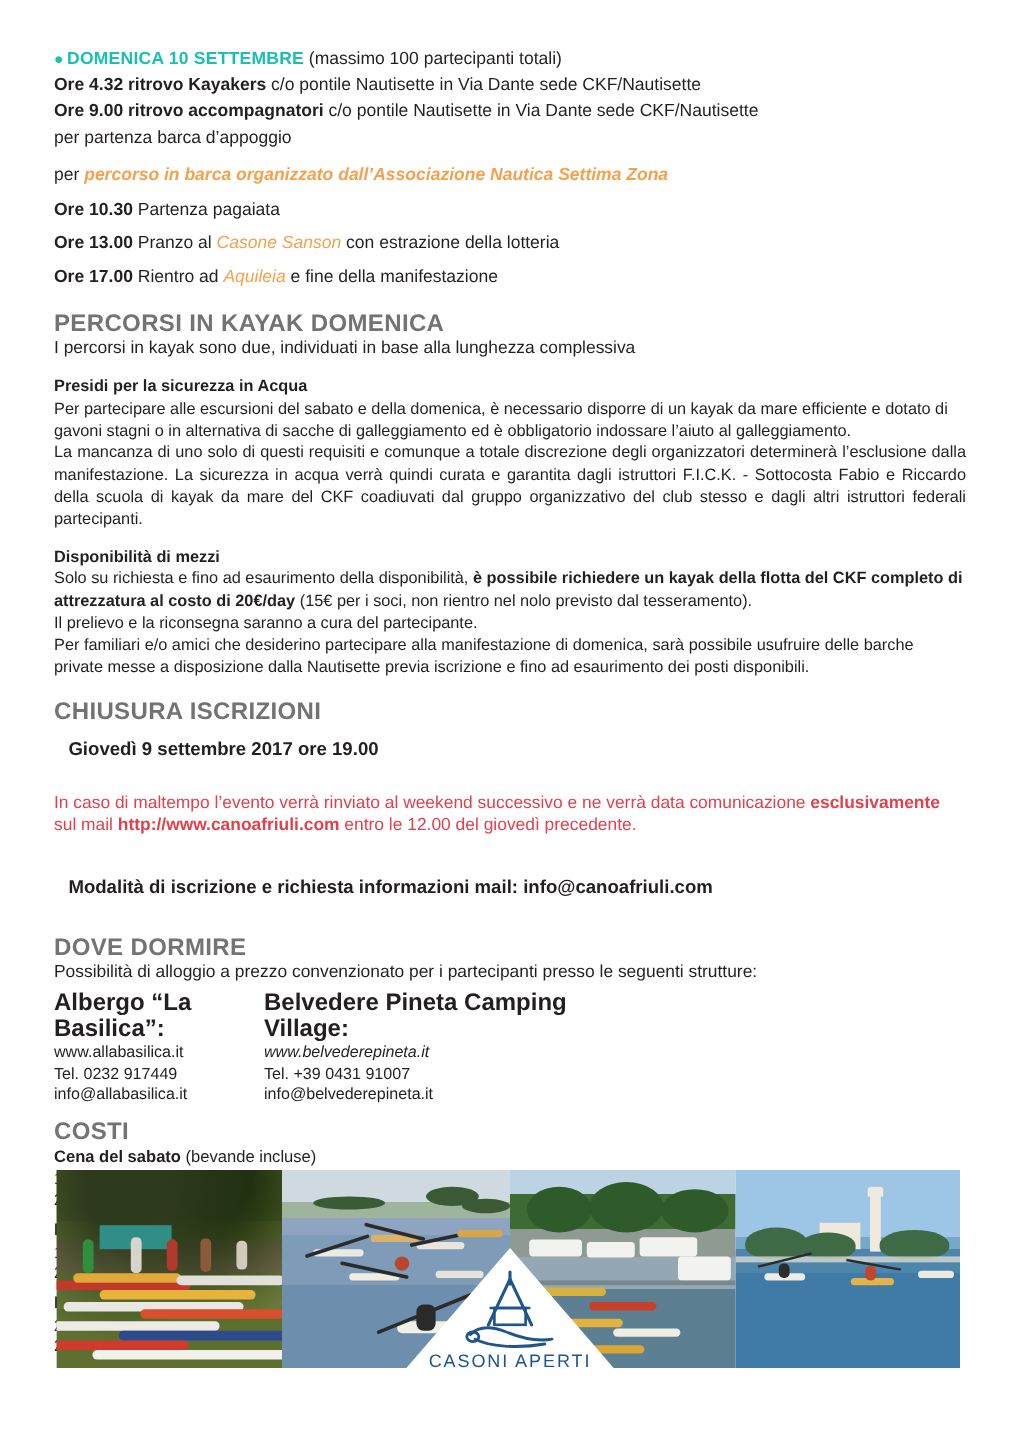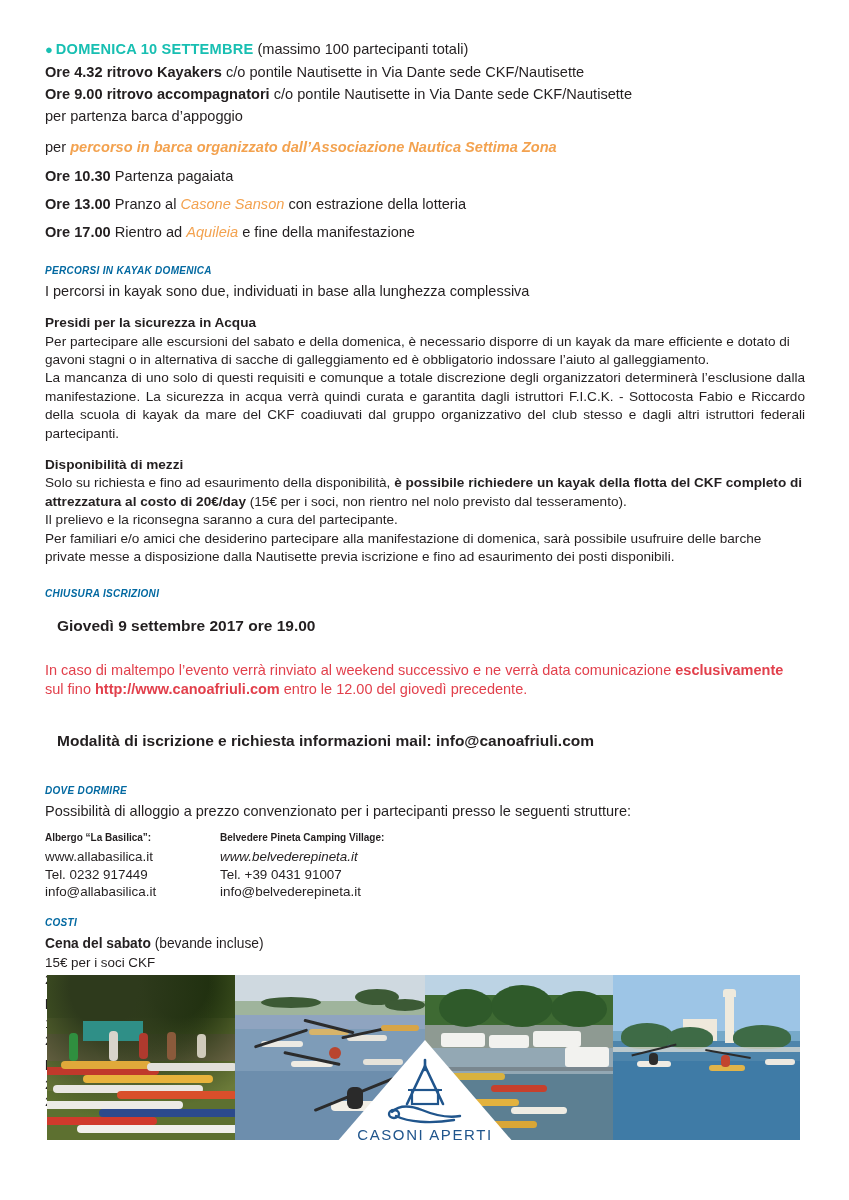--- a/index.html
+++ b/index.html
@@ -10,22 +10,22 @@
   }
   .page{position:absolute;left:0;top:0;width:849px;height:1200px;}
   .content{position:absolute;left:45px;top:38px;width:760px;}
   .orange{color:#f3a24f;}
   .red{color:#e2404c;}
   .bold{font-weight:bold;}
   .ital{font-style:italic;}
   .b-i{font-weight:bold;font-style:italic;}
 
   .h-teal{
-    color:#0369a1;font-weight:bold;font-size:10px;letter-spacing:.3px;
-    margin:0 0 2px 0;line-height:18px;font-style:italic;
+    color:#737373;font-weight:bold;font-size:20px;letter-spacing:.3px;
+    margin:0 0 2px 0;line-height:18px;
   }
   .line{font-size:14.5px;line-height:21px;margin:0;}
   .line.tight{line-height:19px;}
   .gap-s{height:7px;}
   .gap-m{height:13px;}
   .gap-l{height:19px;}
 
   
   .sched .row{font-size:14.6px;line-height:22px;margin:0;}
   .bullet{color:#18bfb2;font-size:13px;vertical-align:middle;margin-right:3px;}
@@ -42,21 +42,21 @@
   .para{font-size:13.6px;line-height:18.4px;margin:0;text-align:justify;}
   .para.nj{text-align:left;}
   .sub{font-weight:bold;font-size:13.6px;line-height:18.4px;margin:0;}
 
   
   .big-bold{font-weight:bold;font-size:15.5px;line-height:21px;margin:12px;}
 
   
   .lodge{display:flex;margin-top:6px;}
   .lodge .col{width:175px;}
-  .lodge .col .nm{font-weight:bold;font-size:10px;line-height:21px;}
+  .lodge .col .nm{font-weight:bold;font-size:20px;line-height:21px;}
   .lodge .col .v{font-size:13.4px;line-height:17.5px;}
 
   
   .cost-h{font-size:13.8px;line-height:20px;margin:0;}
   .cost-v{font-size:13.4px;line-height:17px;margin:0;}
 
   
   .strip{position:absolute;left:47px;top:975px;width:753px;height:165px;display:flex;overflow:hidden;}
   .ph{position:relative;overflow:hidden;height:165px;}
   .ph1{width:188px;}
@@ -169,21 +169,21 @@
     </div>
 
     <div class="gap-l"></div>
 
     <div>
       <p class="h-teal">CHIUSURA ISCRIZIONI</p>
       <p class="big-bold">Giovedì 9 settembre 2017 ore 19.00</p>
 
       <div class="gap-m"></div>
 
-      <p class="line tight red"><span>In caso di maltempo l’evento verrà rinviato al weekend successivo e ne verrà data comunicazione </span><span class="bold">esclusivamente</span><br><span>sul fino </span><span class="bold">http://www.canoafriuli.com</span><span> entro le 12.00 del giovedì precedente.</span></p>
+      <p class="line tight red"><span>In caso di maltempo l’evento verrà rinviato al weekend successivo e ne verrà data comunicazione </span><span class="bold">esclusivamente</span><br><span>sul mail </span><span class="bold">http://www.canoafriuli.com</span><span> entro le 12.00 del giovedì precedente.</span></p>
 
       <div class="gap-l"></div>
       <p class="big-bold">Modalità di iscrizione e richiesta informazioni mail: info@canoafriuli.com</p>
     </div>
 
     <div class="gap-l"></div>
 
     <div>
       <p class="h-teal">DOVE DORMIRE</p>
       <p class="line tight">Possibilità di alloggio a prezzo convenzionato per i partecipanti presso le seguenti strutture:</p>

